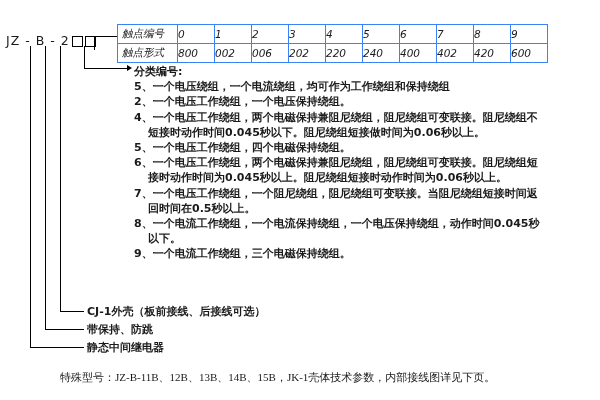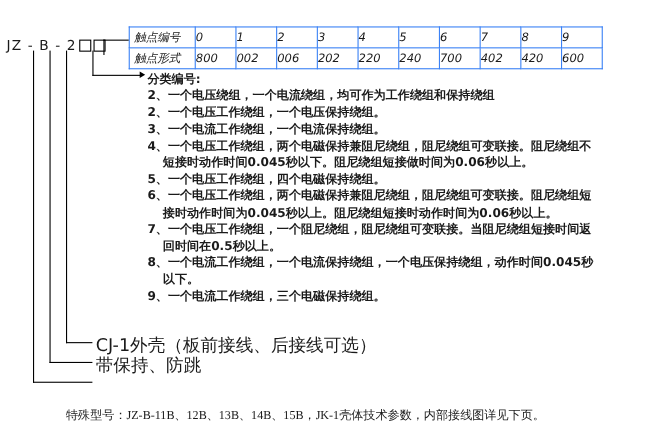--- a/index.html
+++ b/index.html
@@ -100,22 +100,23 @@
     text-indent: -14px;
     font-weight: bold;
   }
   .note-head {
     margin-bottom: 0;
   }
 
   
   .low-label {
     position: absolute;
-    font-size: 16px;
-    white-space: nowrap;
+    font-size: 11px;
+    white-space: nowrap;
+    font-weight: bold;
   }
 
   
   .footer {
     position: absolute;
     left: 60px;
     top: 370px;
     font-size: 11px;
     white-space: nowrap;
     font-family: Liberation Serif, serif;
@@ -146,21 +147,21 @@
       <td class="cell">9</td>
     </tr>
     <tr>
       <td class="head">触点形式</td>
       <td class="cell">800</td>
       <td class="cell">002</td>
       <td class="cell">006</td>
       <td class="cell">202</td>
       <td class="cell">220</td>
       <td class="cell">240</td>
-      <td class="cell">700</td>
+      <td class="cell">400</td>
       <td class="cell">402</td>
       <td class="cell">420</td>
       <td class="cell">600</td>
     </tr>
   </tbody>
     </table>
 
   <div class="vline" style="left:94px; top:36px; height:14px;"></div>
   <div class="hline" style="left:94px; top:36px; width:23px;"></div>
 
@@ -172,29 +173,29 @@
   <div class="hline" style="left:60px; top:311px; width:24px;"></div>
 
   <div class="vline" style="left:45px; top:46px; height:284px;"></div>
   <div class="hline" style="left:45px; top:329px; width:39px;"></div>
 
   <div class="vline" style="left:30px; top:46px; height:302px;"></div>
   <div class="hline" style="left:30px; top:347px; width:54px;"></div>
 
   <div class="notes">
     <div class="note note-head">分类编号:</div>
-    <div class="note">2、一个电压绕组，一个电流绕组，均可作为工作绕组和保持绕组</div>
+    <div class="note">5、一个电压绕组，一个电流绕组，均可作为工作绕组和保持绕组</div>
     <div class="note">2、一个电压工作绕组，一个电压保持绕组。</div>
-    <div class="note">3、一个电流工作绕组，一个电流保持绕组。</div>
     <div class="note">4、一个电压工作绕组，两个电磁保持兼阻尼绕组，阻尼绕组可变联接。阻尼绕组不短接时动作时间0.045秒以下。阻尼绕组短接做时间为0.06秒以上。</div>
     <div class="note">5、一个电压工作绕组，四个电磁保持绕组。</div>
     <div class="note">6、一个电压工作绕组，两个电磁保持兼阻尼绕组，阻尼绕组可变联接。阻尼绕组短接时动作时间为0.045秒以上。阻尼绕组短接时动作时间为0.06秒以上。</div>
     <div class="note">7、一个电压工作绕组，一个阻尼绕组，阻尼绕组可变联接。当阻尼绕组短接时间返回时间在0.5秒以上。</div>
     <div class="note">8、一个电流工作绕组，一个电流保持绕组，一个电压保持绕组，动作时间0.045秒以下。</div>
     <div class="note">9、一个电流工作绕组，三个电磁保持绕组。</div>
   </div>
 
   <div class="low-label" style="left:87px; top:304px;">CJ-1外壳（板前接线、后接线可选）</div>
   <div class="low-label" style="left:87px; top:322px;">带保持、防跳</div>
+  <div class="low-label" style="left:87px; top:340px;">静态中间继电器</div>
 
   <div class="footer">特殊型号：JZ-B-11B、12B、13B、14B、15B，JK-1壳体技术参数，内部接线图详见下页。</div>
 
 </div>
 
 </body></html>

